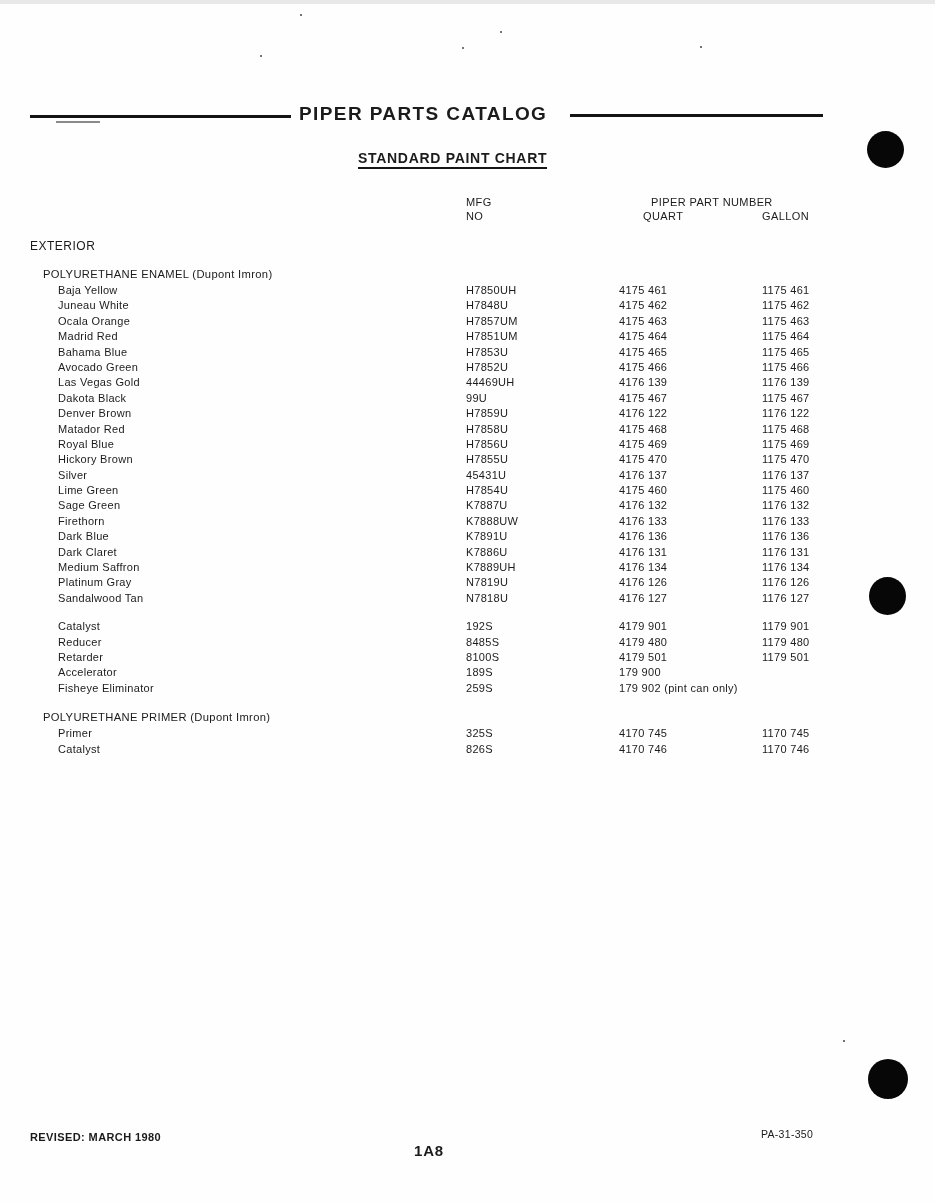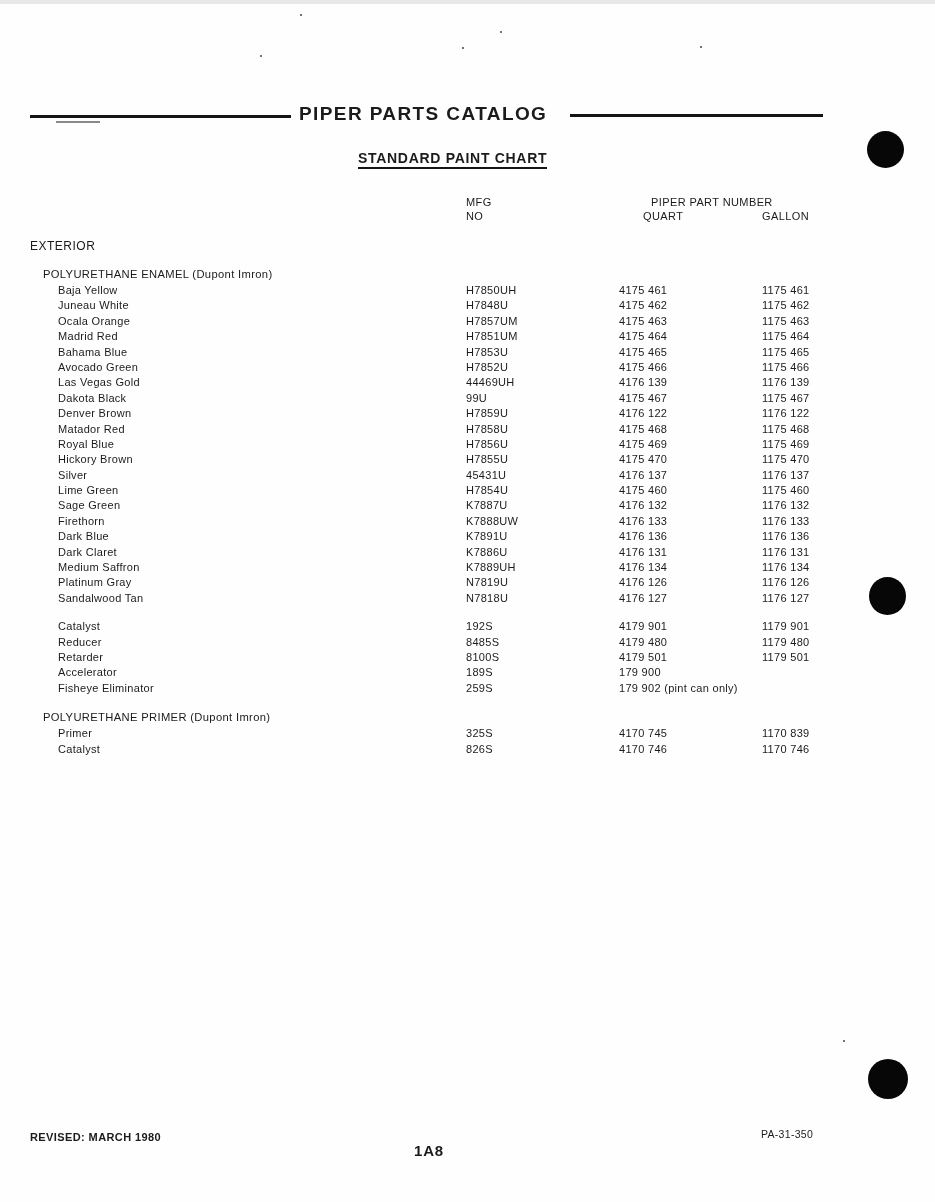--- a/index.html
+++ b/index.html
@@ -247,21 +247,21 @@
           </div>
         </div>
       </div>
       <div class="group">
         <div class="group-heading">POLYURETHANE PRIMER (Dupont Imron)</div>
         <div class="block">
           <div class="row">
             <span class="name">Primer</span>
             <span class="mfg">325S</span>
             <span class="quart">4170 745</span>
-            <span class="gallon">1170 839</span>
+            <span class="gallon">1170 745</span>
           </div>
           <div class="row">
             <span class="name">Catalyst</span>
             <span class="mfg">826S</span>
             <span class="quart">4170 746</span>
             <span class="gallon">1170 746</span>
           </div>
         </div>
       </div>
     </div>

